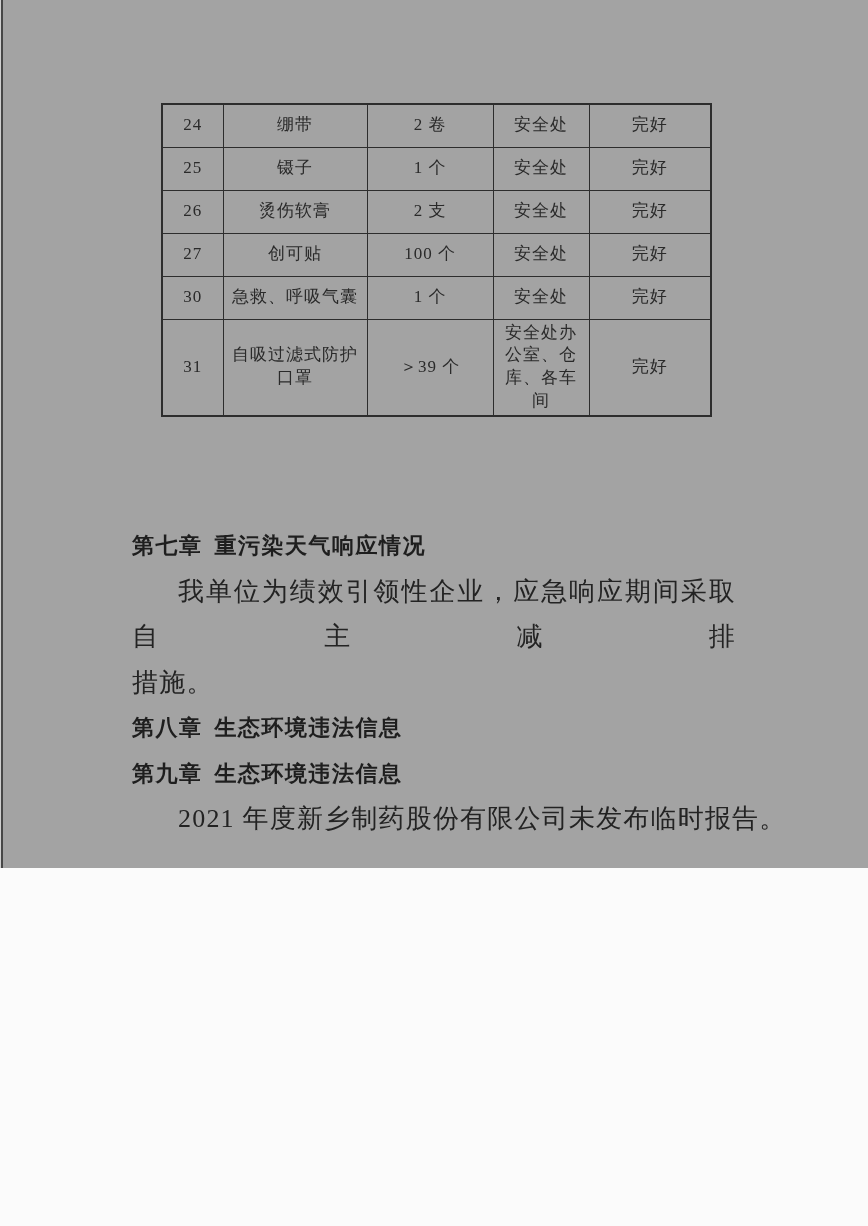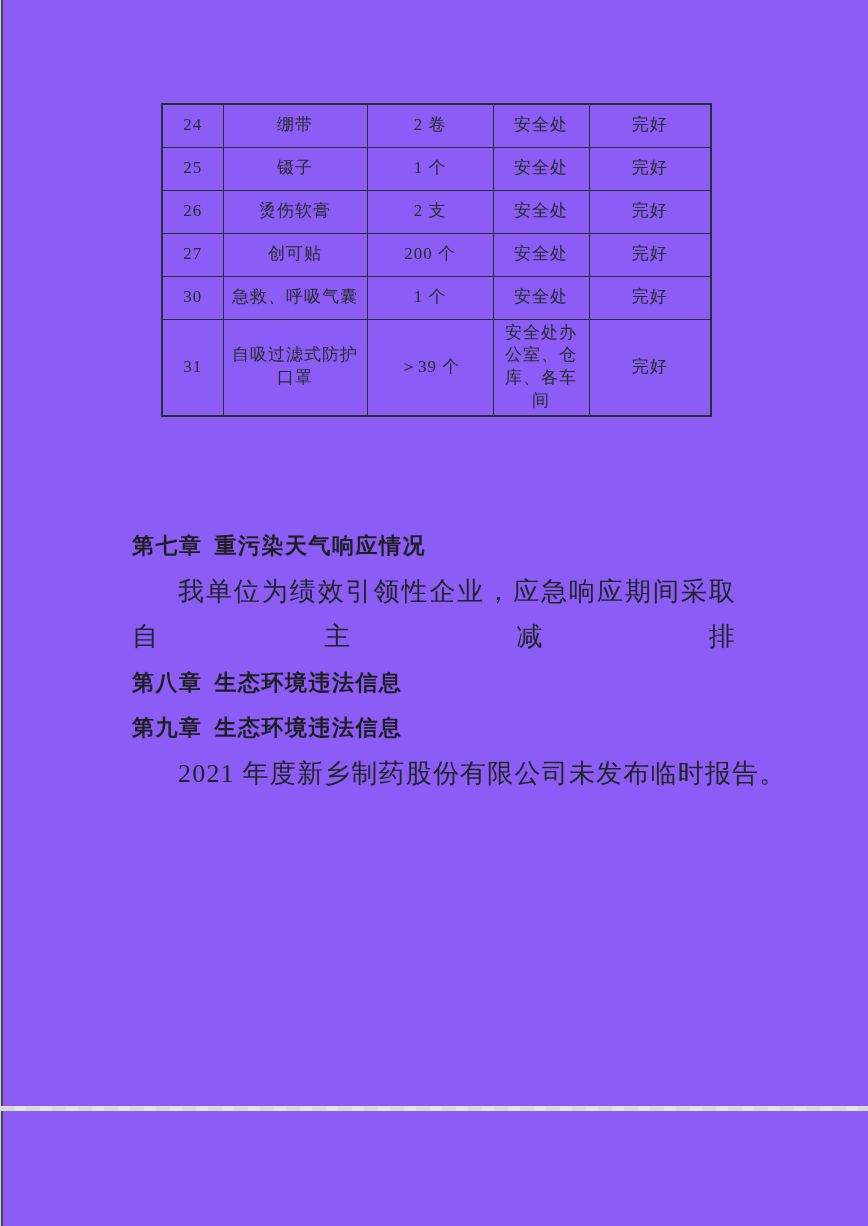--- a/index.html
+++ b/index.html
@@ -3,22 +3,22 @@
 <meta charset="utf-8">
 <style>
   html, body {
     margin: 0;
     padding: 0;
     background: #fbfbfb;
   }
   .page {
     position: relative;
     width: 868px;
-    height: 1226px;
-    background: #8b5cf6;
+    height: 868px;
+    background: #a3a3a3;
     overflow: hidden;
     font-family: "Liberation Serif", "DejaVu Serif", serif;
     color: #262626;
   }
   
   .edge-strip {
     position: absolute;
     left: 0; top: 0;
     width: 1px; height: 1226px;
     background: #cfcfcf;
@@ -124,21 +124,21 @@
       <tr class="row-normal">
         <td>26</td>
         <td>烫伤软膏</td>
         <td>2 支</td>
         <td>安全处</td>
         <td>完好</td>
       </tr>
       <tr class="row-normal">
         <td>27</td>
         <td>创可贴</td>
-        <td>200 个</td>
+        <td>100 个</td>
         <td>安全处</td>
         <td>完好</td>
       </tr>
       <tr class="row-normal">
         <td>30</td>
         <td>急救、呼吸气囊</td>
         <td>1 个</td>
         <td>安全处</td>
         <td>完好</td>
       </tr>
@@ -152,20 +152,21 @@
     </tbody>
   </table>
 
   <div class="textblock">
 
     <div class="heading">
       <span class="chapter">第七章</span><span>重污染天气响应情况</span>
     </div>
     <div>
       <div class="bodyline indent fill">我单位为绩效引领性企业，应急响应期间采取自主减排</div>
+      <div class="bodyline">措施。</div>
     </div>
 
     <div class="heading">
       <span class="chapter">第八章</span><span>生态环境违法信息</span>
     </div>
 
     <div class="heading">
       <span class="chapter">第九章</span><span>生态环境违法信息</span>
     </div>
     <div>

